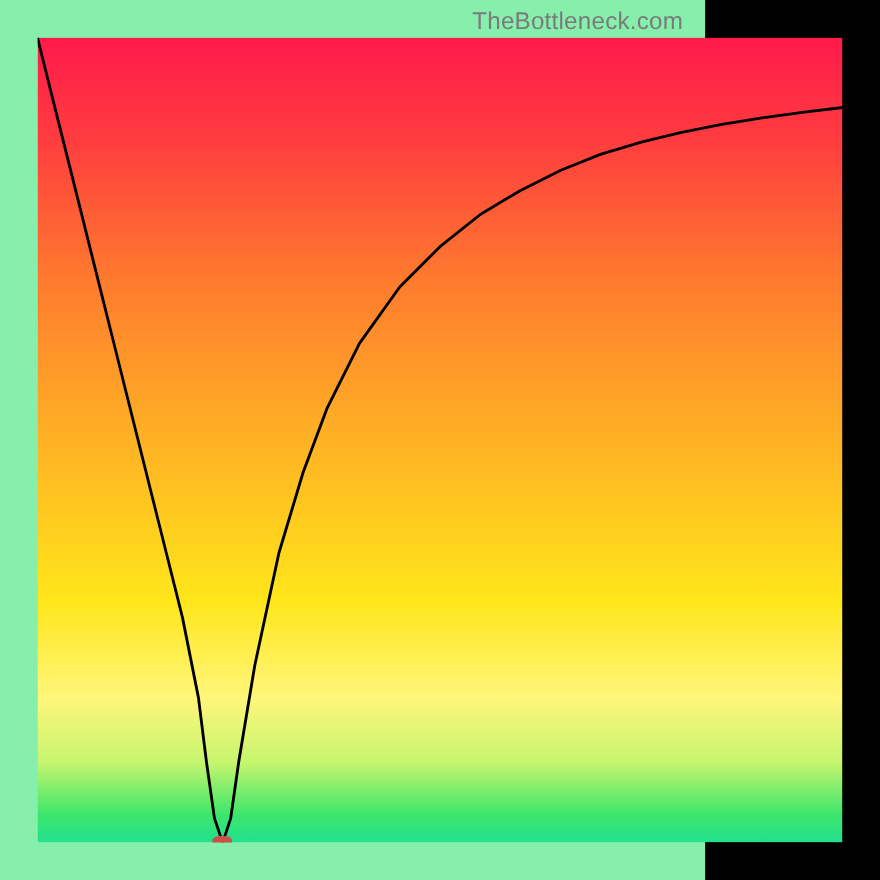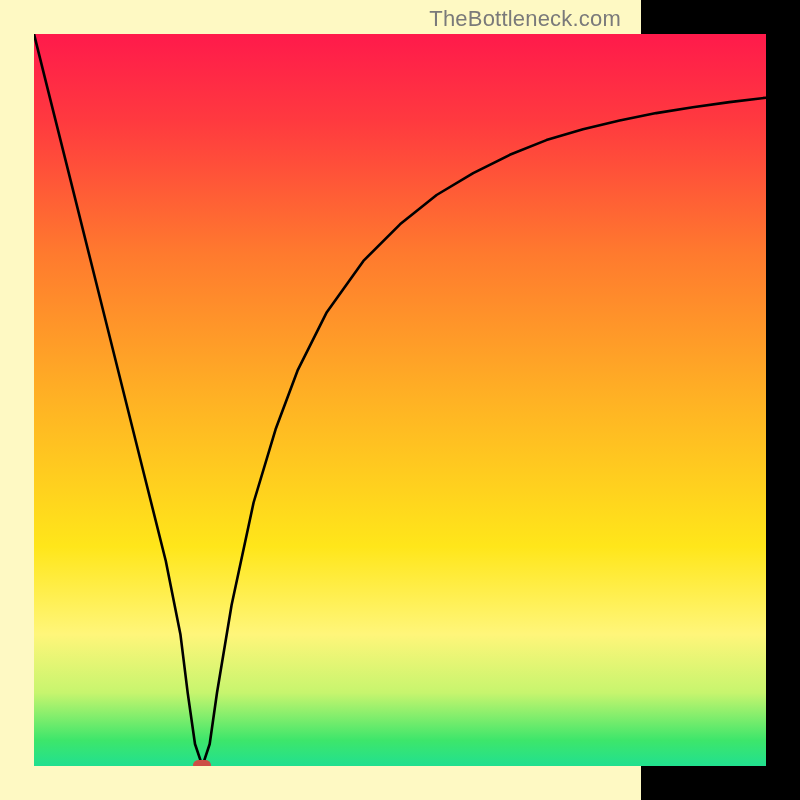--- a/index.html
+++ b/index.html
@@ -9,21 +9,21 @@
     height: 800px;
     background: #000;
     overflow: hidden;
   }
   .frame {
     position: absolute;
     left: 0;
     top: 0;
     width: 641px;
     height: 800px;
-    background: #fef9c3;
+    background: #86efac;
   }
   .plot-area {
     position: absolute;
     left: 34px;
     top: 34px;
     width: 732px;
     height: 732px;
     overflow: hidden;
   }
   .gradient {

